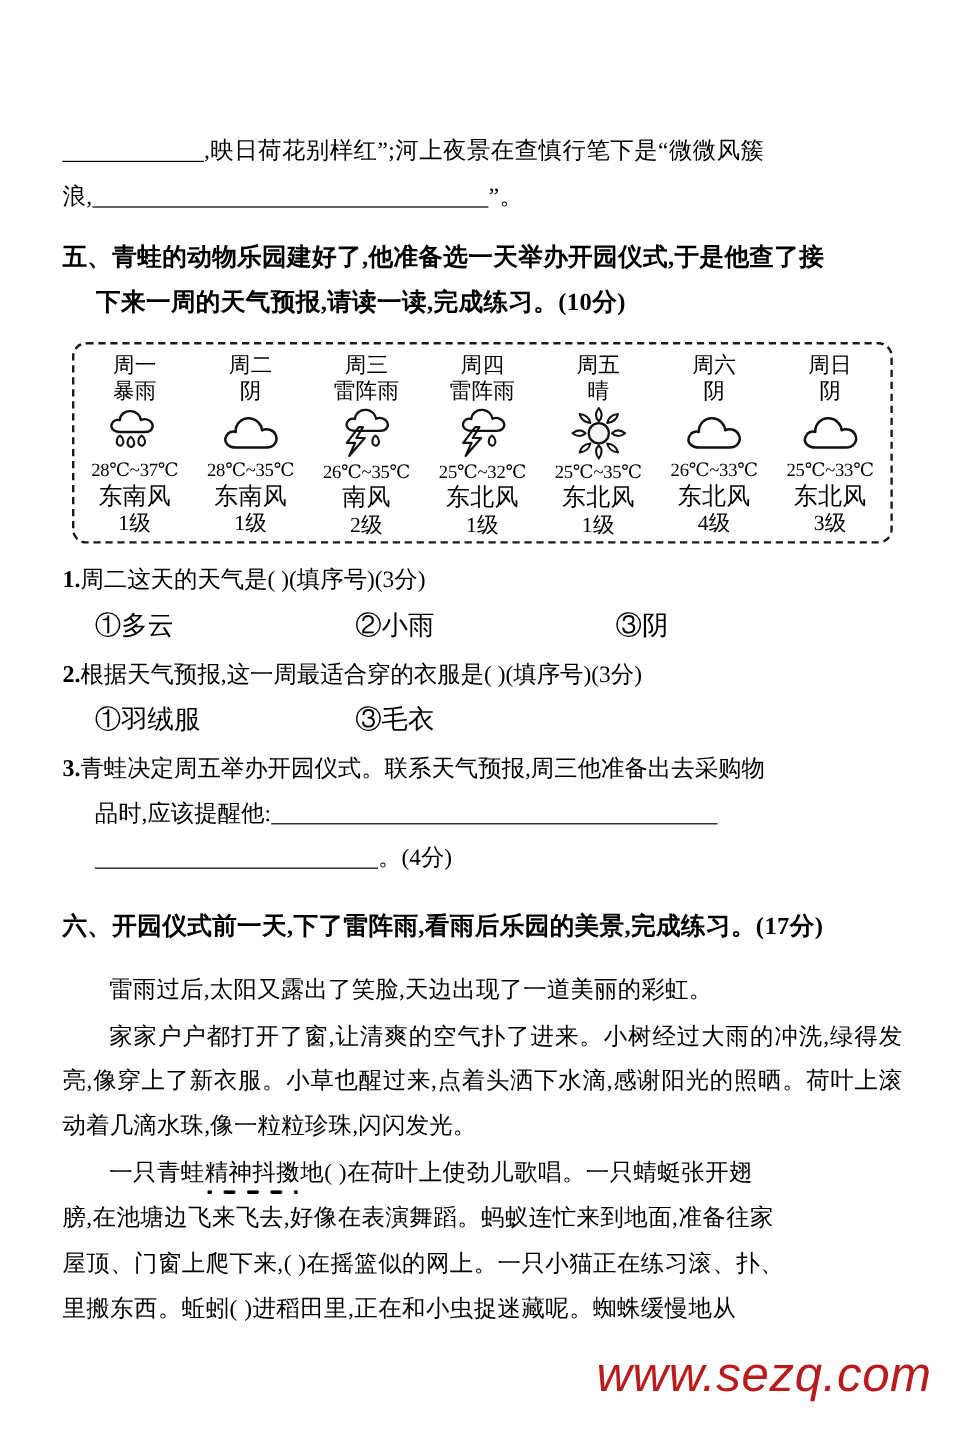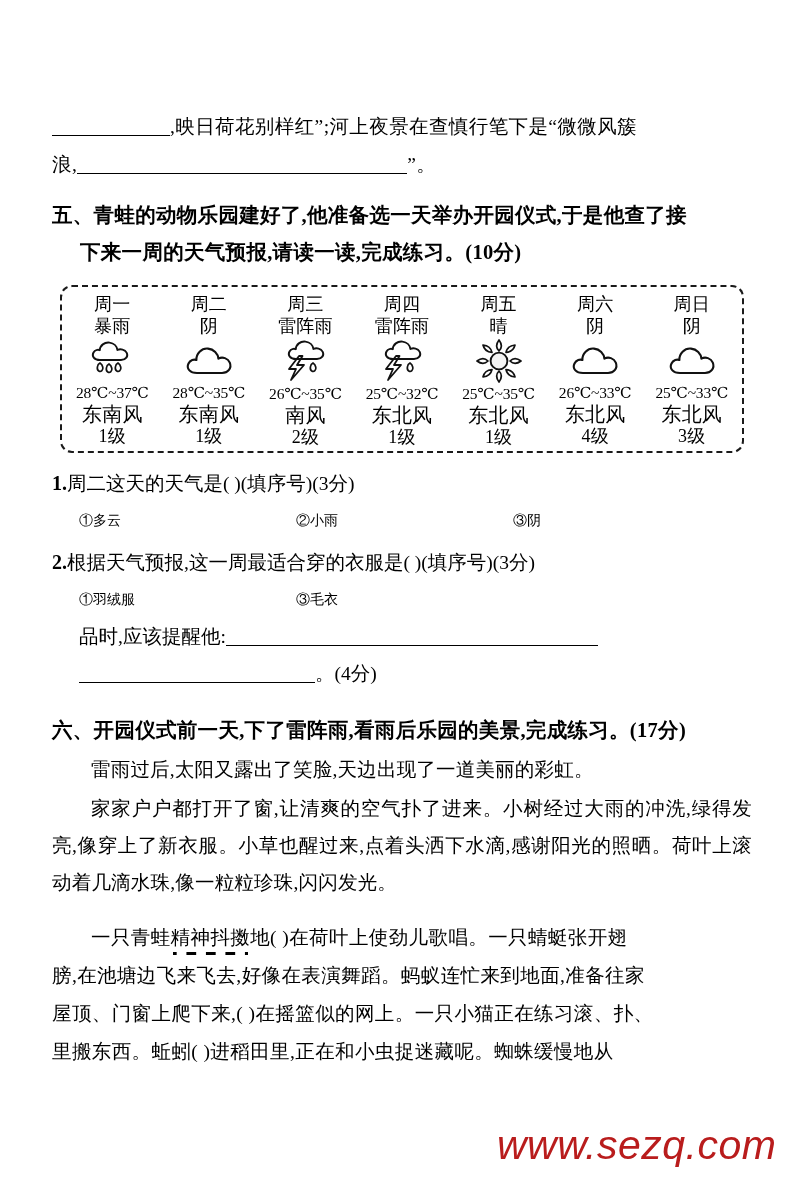--- a/index.html
+++ b/index.html
@@ -93,21 +93,21 @@
   .wlev  { font-size: 18px; line-height: 22px; }
 
   
   .qnum {
     font-weight: bold;
     font-size: 20px;
     font-family: "Liberation Serif", serif;
   }
   .q-line { font-size: 19.5px; line-height: 37px; white-space: nowrap; }
   .opts {
-    font-size: 14px;
+    font-size: 22px;
     line-height: 37px;
     padding-left: 27px;
     display: flex;
   }
   .opt1 { width: 217px; }
   .opt2 { width: 217px; }
 
   .q-sub { padding-left: 27px; font-size: 19.5px; line-height: 37px; white-space: nowrap; }
 
   
@@ -281,34 +281,37 @@
     </div>
 
     <div class="q-line" style="margin-top:5px;">
       <span class="qnum">2.</span><span>根据天气预报,这一周最适合穿的衣服是(        )(填序号)(3分)</span>
     </div>
     <div class="opts">
       <span class="opt1">①羽绒服</span>
       <span>③毛衣</span>
     </div>
 
+    <div class="q-line" style="margin-top:5px;">
+      <span class="qnum">3.</span><span>青蛙决定周五举办开园仪式。联系天气预报,周三他准备出去采购物</span>
+    </div>
     <div class="q-sub">
       <span>品时,应该提醒他:</span><span class="blank b-q3a"></span>
     </div>
     <div class="q-sub">
       <span class="blank b-q3b"></span><span>。(4分)</span>
     </div>
 
     <div class="sec" style="margin-top:20px;">六、开园仪式前一天,下了雷阵雨,看雨后乐园的美景,完成练习。(17分)</div>
 
-    <div class="para indent" style="margin-top:2px;">雷雨过后,太阳又露出了笑脸,天边出现了一道美丽的彩虹。</div>
+    <div class="para indent" style="margin-top:16px;">雷雨过后,太阳又露出了笑脸,天边出现了一道美丽的彩虹。</div>
 
     <div class="para indent" style="margin-top:2px;">家家户户都打开了窗,让清爽的空气扑了进来。小树经过大雨的冲洗,绿得发亮,像穿上了新衣服。小草也醒过来,点着头洒下水滴,感谢阳光的照晒。荷叶上滚动着几滴水珠,像一粒粒珍珠,闪闪发光。</div>
 
-    <div class="para" style="margin-top:18px;">
+    <div class="para" style="margin-top:2px;">
       <div class="line" style="text-indent:39px;">
         <span>一只青蛙</span><span class="dotted">精神抖擞</span><span>地(        )在荷叶上使劲儿歌唱。一只蜻蜓张开翅</span>
       </div>
       <div class="line">膀,在池塘边飞来飞去,好像在表演舞蹈。蚂蚁连忙来到地面,准备往家</div>
       <div class="line">屋顶、门窗上爬下来,(        )在摇篮似的网上。一只小猫正在练习滚、扑、</div>
       <div class="line">里搬东西。蚯蚓(        )进稻田里,正在和小虫捉迷藏呢。蜘蛛缓慢地从</div>
     </div>
 
   </div>
 

